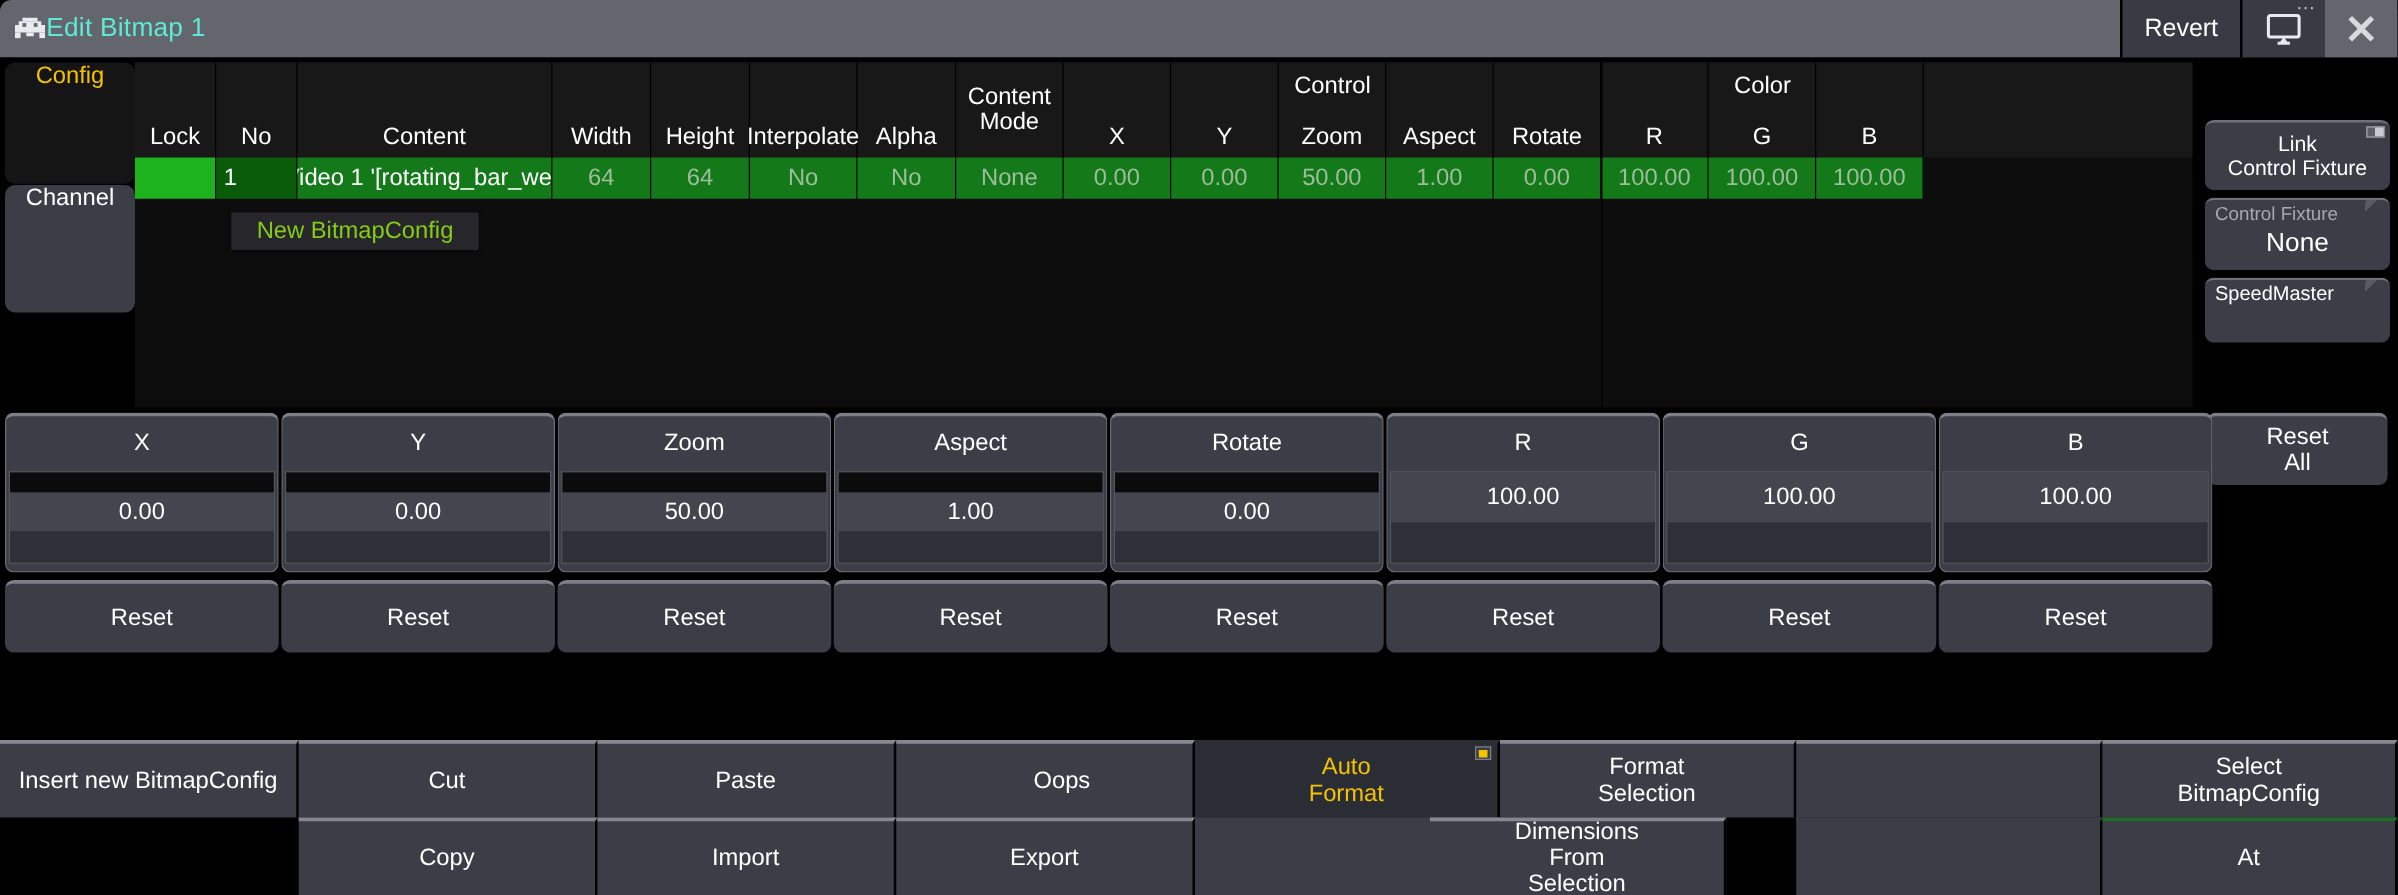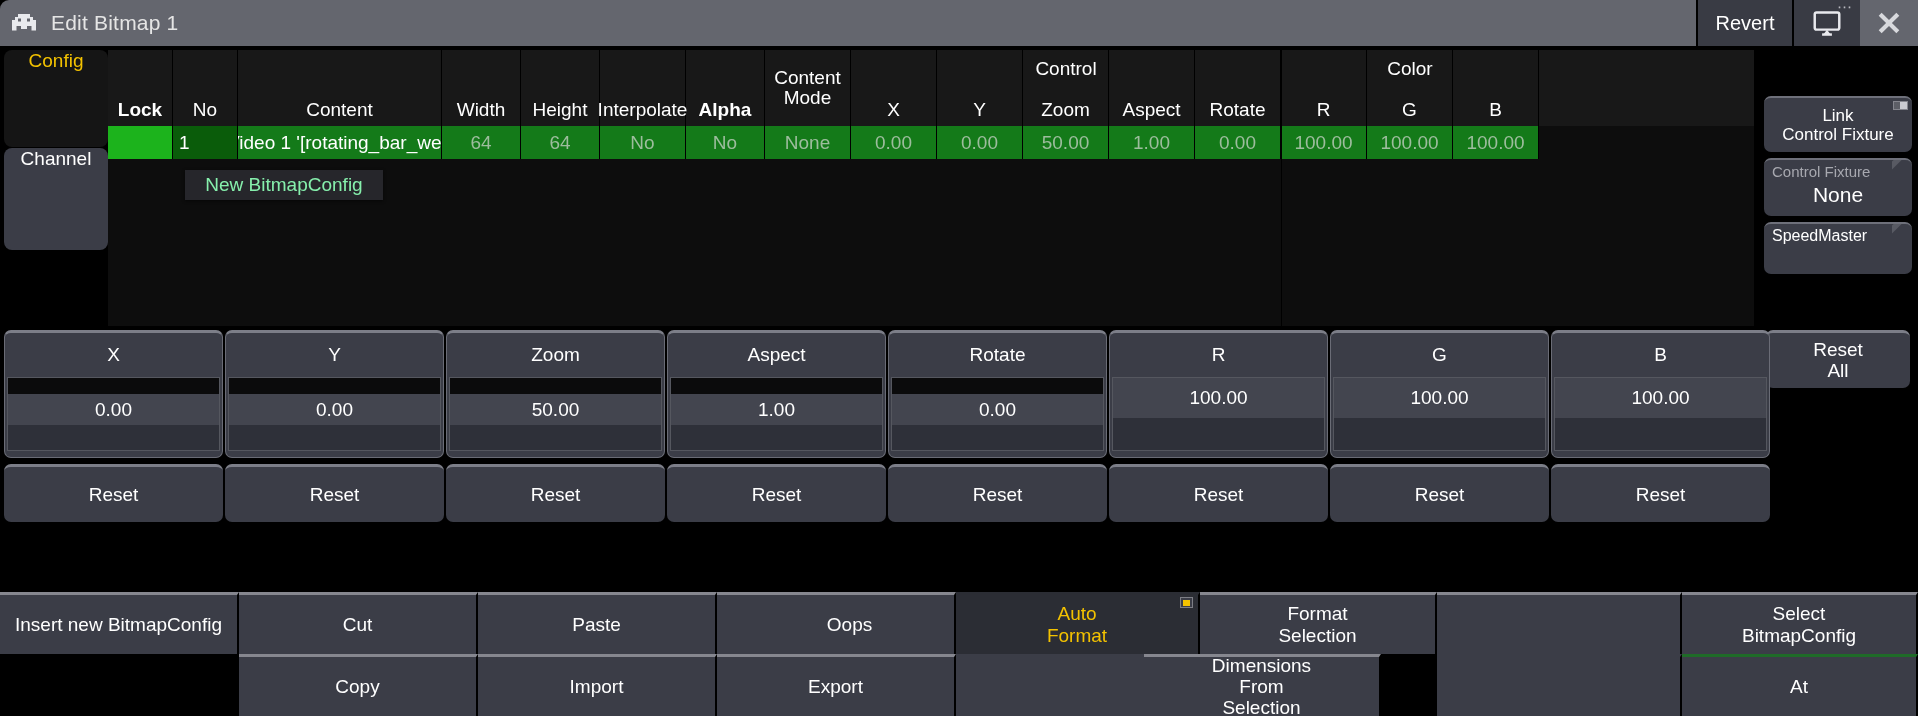--- a/index.html
+++ b/index.html
@@ -18,21 +18,21 @@
     background: #64666e;
     border-top-left-radius: 9px;
     display: flex; align-items: center;
   }
   .tb-icon {
     width: 26px; height: 26px; margin-left: 11px;
     display: flex; align-items: center; justify-content: center;
     color: #e8e8ea;
   }
   .tb-title {
-    margin-left: 14px; font-size: 21px; color: #e5e5e5; letter-spacing: .2px;
+    font-size: 21px; color: #5eead4; letter-spacing: .2px;
   }
   .tb-spacer { flex: 1 1 auto; }
   .tb-btn {
     height: 46px; display: flex; align-items: center; justify-content: center;
     background: #393b44; color: #fff; font-size: 20px;
     border-left: 2px solid #000;
   }
   .tb-revert { width: 96px; }
   .tb-screen { width: 68px; position: relative; }
   .tb-dots {
@@ -85,21 +85,21 @@
     background: #147a19; color: #ffffff;
   }
   .td.dim { color: #9dbd9d; }
   .td.lock { background: #1cb31c; }
   .td.no { justify-content: flex-start; padding-left: 6px; background: #0a5c0a; }
   .td.content { background: #147a19; overflow: hidden; white-space: nowrap; }
 
   
   .ctxmenu {
     position: absolute; left: 185px; top: 124px; width: 198px; height: 30px;
-    background: #26262b; color: #86efac; font-size: 19px;
+    background: #26262b; color: #84cc16; font-size: 19px;
     display: flex; align-items: center; justify-content: center;
     box-shadow: 0 1px 3px rgba(0,0,0,.6);
   }
 
   
   .rsidebar {
     position: absolute; left: 1758px; top: 46px; width: 160px; height: 312px;
     background: #000000; padding: 4px 6px 0 6px;
   }
   .rs-card {
@@ -238,39 +238,39 @@
       <div class="vtab active">
         <span>Config</span>
       </div>
       <div class="vtab idle">
         <span>Channel</span>
       </div>
     </div>
 
     <div class="table-wrap">
       <div class="thead" id="thead">
-          <div class="th" style="width: 65px; flex: 0 0 65px; font-weight: bold;">
+          <div class="th" style="width: 65px; flex: 0 0 65px;">
             <span>Lock</span>
           </div>
           <div class="th" style="width: 65px; flex: 0 0 65px;">
             <span>No</span>
           </div>
           <div class="th" style="width: 204px; flex: 0 0 204px;">
             <span>Content</span>
           </div>
           <div class="th" style="width: 79px; flex: 0 0 79px;">
             <span>Width</span>
           </div>
           <div class="th" style="width: 79px; flex: 0 0 79px;">
             <span>Height</span>
           </div>
           <div class="th" style="width: 86px; flex: 0 0 86px;">
             <span>Interpolate</span>
           </div>
-          <div class="th" style="width: 79px; flex: 0 0 79px; font-weight: bold;">
+          <div class="th" style="width: 79px; flex: 0 0 79px;">
             <span>Alpha</span>
           </div>
           <div class="th two-line" style="width: 86px; flex: 0 0 86px;">
             <div>
               <div>Content</div>
               <div>Mode</div>
             </div>
           </div>
           <div class="th" style="width: 86px; flex: 0 0 86px; align-items: flex-end; padding-bottom: 6px;">
             <span>X</span>

